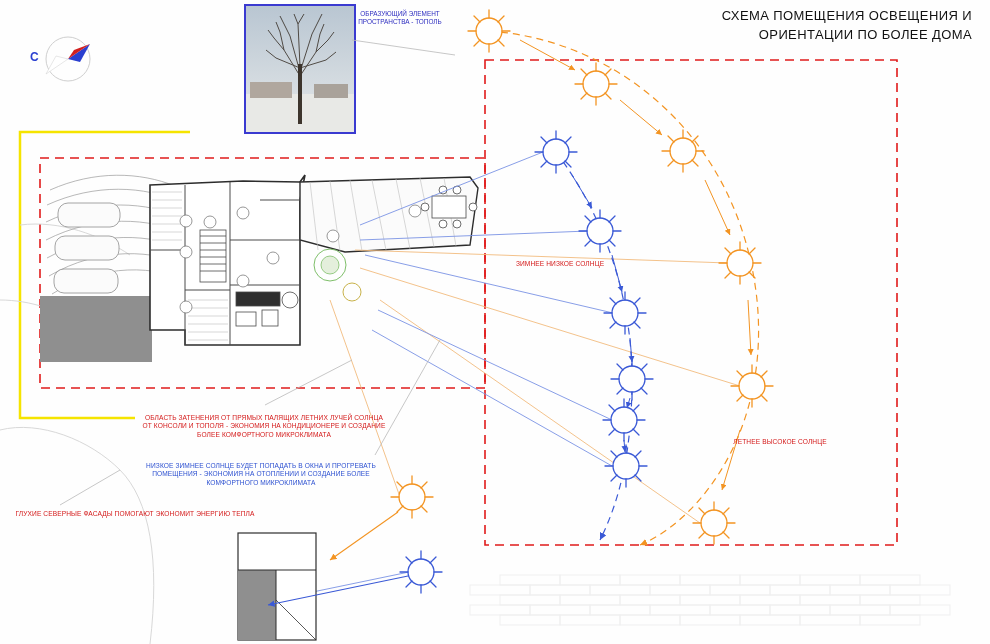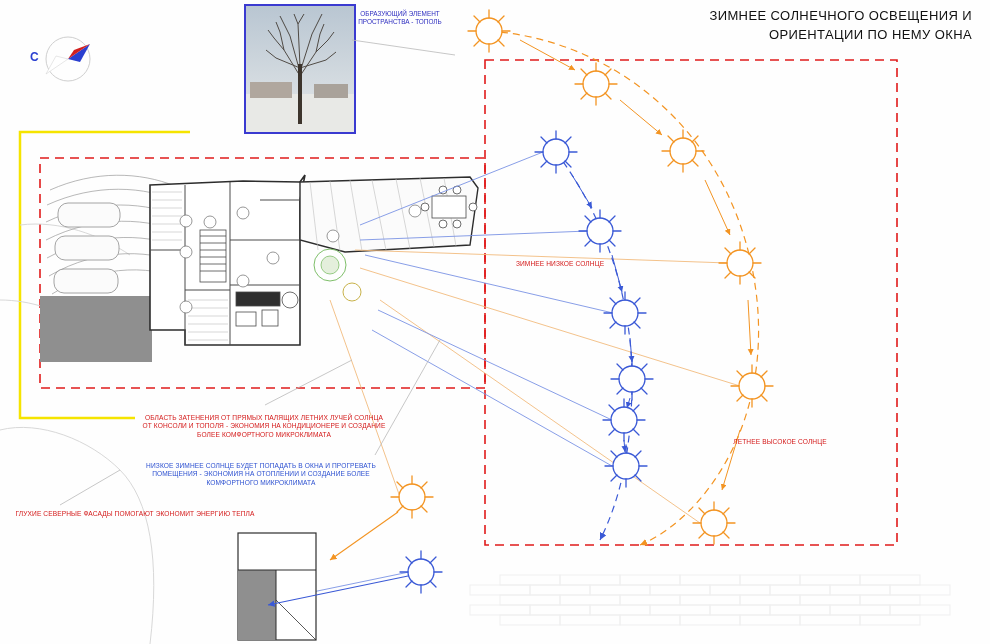--- a/index.html
+++ b/index.html
@@ -68,22 +68,22 @@
         <rect x="560" y="615" width="60" height="10"></rect>
       <rect x="620" y="615" width="60" height="10"></rect>
         <rect x="680" y="615" width="60" height="10"></rect>
       <rect x="740" y="615" width="60" height="10"></rect>
         <rect x="800" y="615" width="60" height="10"></rect>
       <rect x="860" y="615" width="60" height="10"></rect>
     </g>
   </svg>
 
   <div class="ttl">
-    <div>ЗИМНЕЕ СОЛНЕЧНОГО ОСВЕЩЕНИЯ И</div>
-    <div>ОРИЕНТАЦИИ ПО НЕМУ ОКНА</div>
+    <div>СХЕМА ПОМЕЩЕНИЯ ОСВЕЩЕНИЯ И</div>
+    <div>ОРИЕНТАЦИИ ПО БОЛЕЕ ДОМА</div>
   </div>
 
   <div class="compass">
     <svg width="70" height="46">
       <circle cx="40" cy="23" r="22" fill="none" stroke="#cfcfcf" stroke-width="1"></circle>
       <polygon points="40,23 62,8 52,26" fill="#2a3fd0"></polygon>
       <polygon points="40,23 62,8 46,14" fill="#d21f1f"></polygon>
       <polygon points="40,23 18,38 28,20" fill="#ffffff" stroke="#cfcfcf" stroke-width="0.5"></polygon>
     </svg>
     <div class="c">С</div>

